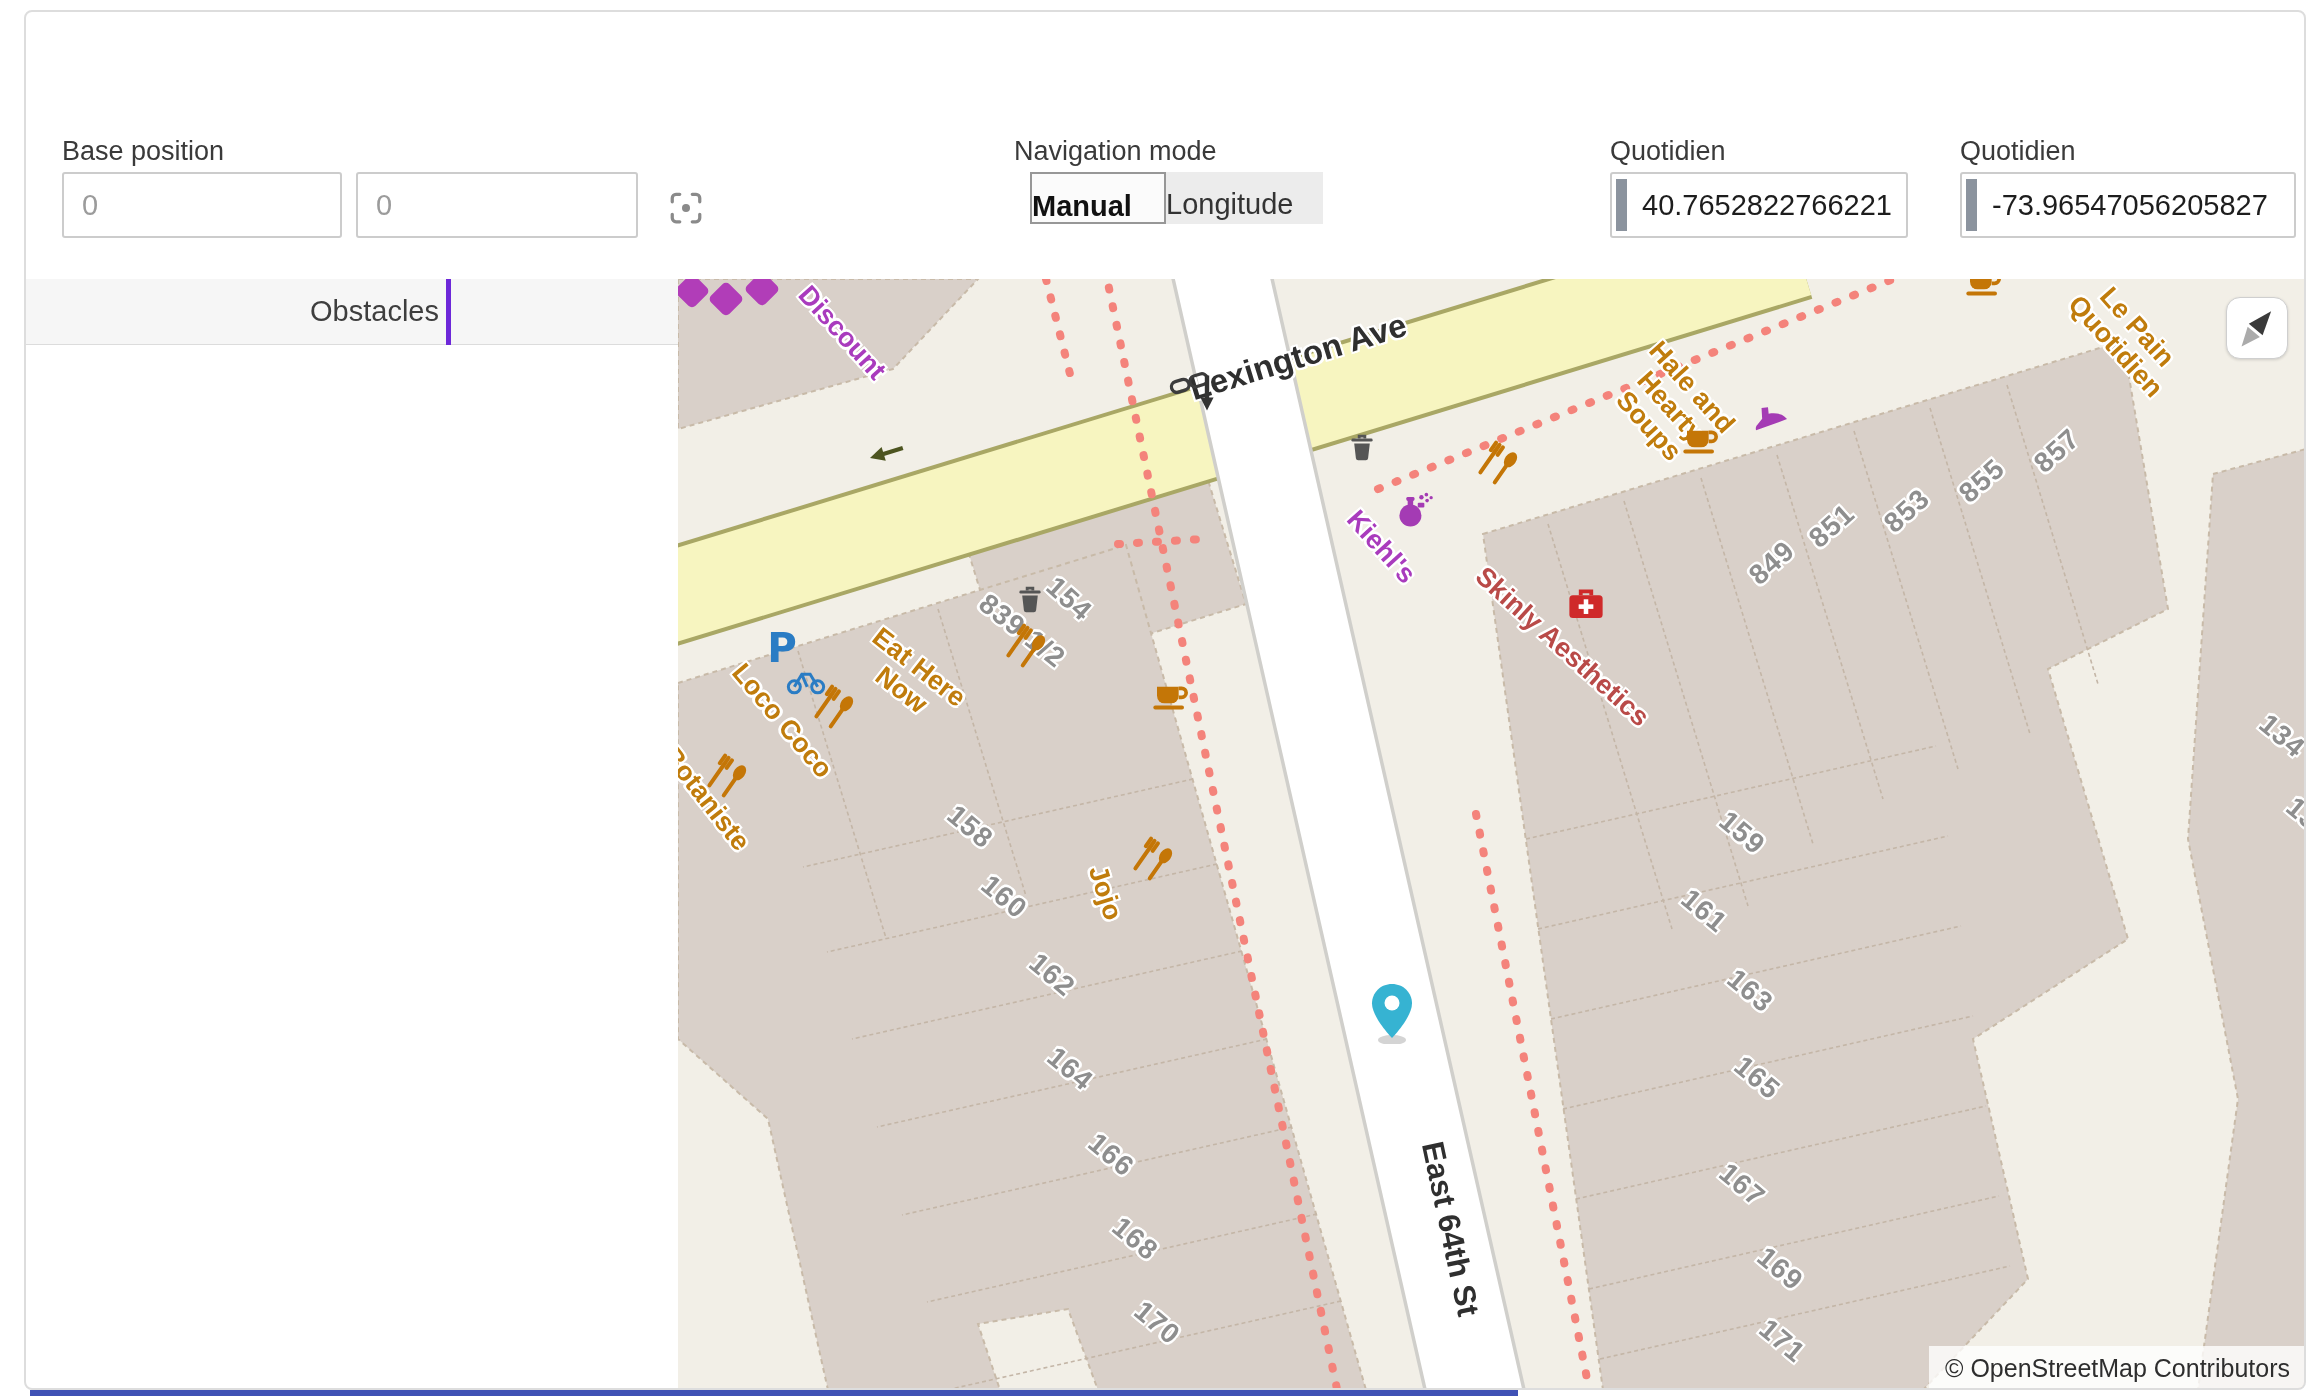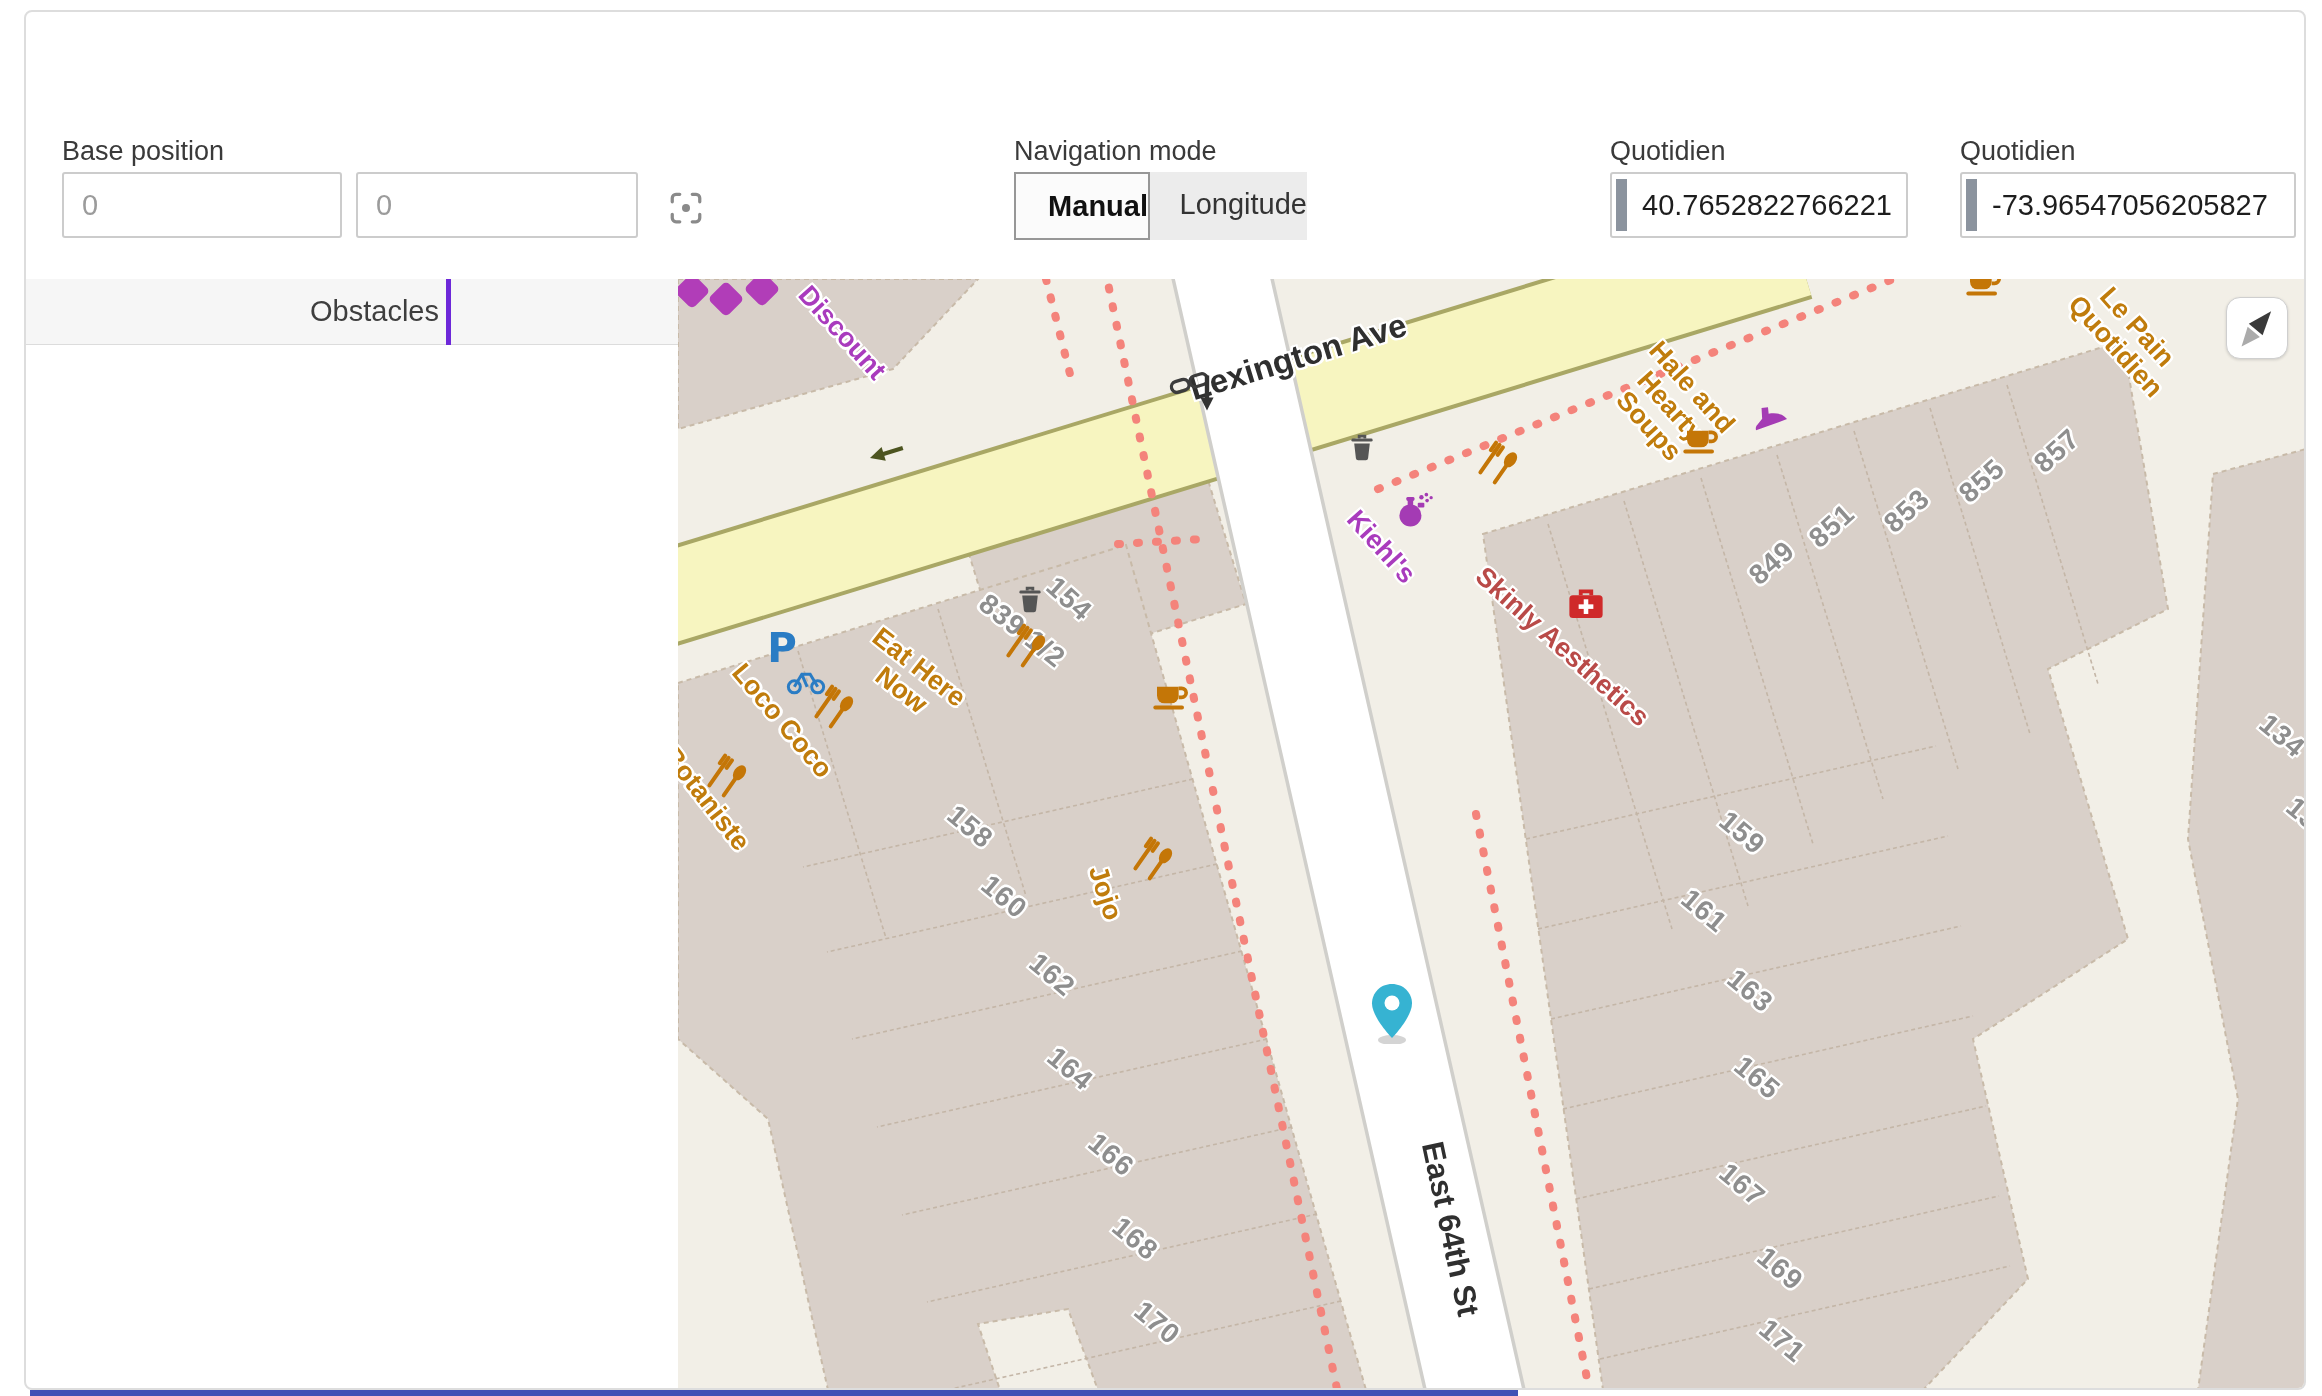--- a/index.html
+++ b/index.html
@@ -22,22 +22,22 @@
   .txt-input { position:absolute; height:66px; border:2px solid #ccc; border-radius:3px;
     background:#fff; font-size:29px; color:#1d1d1d; padding:0 18px;
     font-family:"Liberation Sans","DejaVu Sans",sans-serif; }
   .txt-input::placeholder { color:#9b9b9b; }
   .coord-wrap { position:absolute; height:66px; }
   .coord-wrap .bar { position:absolute; left:6px; top:7px; width:11px; height:52px;
     background:#8b939e; z-index:2; }
   .coord-wrap input { width:100%; height:100%; border:2px solid #ccc; border-radius:3px;
     font-size:29px; color:#1d1d1d; padding:0 14px 0 30px;
     font-family:"Liberation Sans","DejaVu Sans",sans-serif; }
-  .seg { position:absolute; height:68px; top:160px; font-size:29px; text-align:right;
-    line-height:64px; cursor:pointer; }
+  .seg { position:absolute; height:52px; top:160px; font-size:29px; text-align:left;
+    line-height:64px; cursor:pointer;margin-left:16px; }
   .seg.sel { background:#fbfbfb; border:2px solid #979797; font-weight:bold; color:#111; }
   .seg.unsel { background:#ececec; color:#333; }
   .crosshair-btn { position:absolute; left:640px; top:176px; width:40px; height:40px; cursor:pointer; }
 
   
   .tabstrip { position:absolute; left:0; top:267px; width:652px; height:66px;
     background:#f6f6f6; border-bottom:1px solid #dcdcdc; }
   .tab { position:absolute; top:0; height:66px; font-size:29px; line-height:64px;
     text-align:center; cursor:pointer; }
   .tab.active { left:76px; width:200px; background:#fff; font-weight:bold; color:#171717;
@@ -343,16 +343,17 @@
 
     <div class="compass">
       <svg width="60" height="60" viewBox="0 0 60 60">
         <g transform="rotate(40 30 30)">
           <polygon points="30,8 39,32 21,32" fill="#3a3a3a"></polygon>
           <polygon points="22,35 38,35 30,54" fill="#ababab"></polygon>
         </g>
       </svg>
     </div>
 
+    <div class="attrib">© OpenStreetMap Contributors</div>
   </div>
 </div>
 
 <div class="accent-bar"></div>
 
 </body></html>

